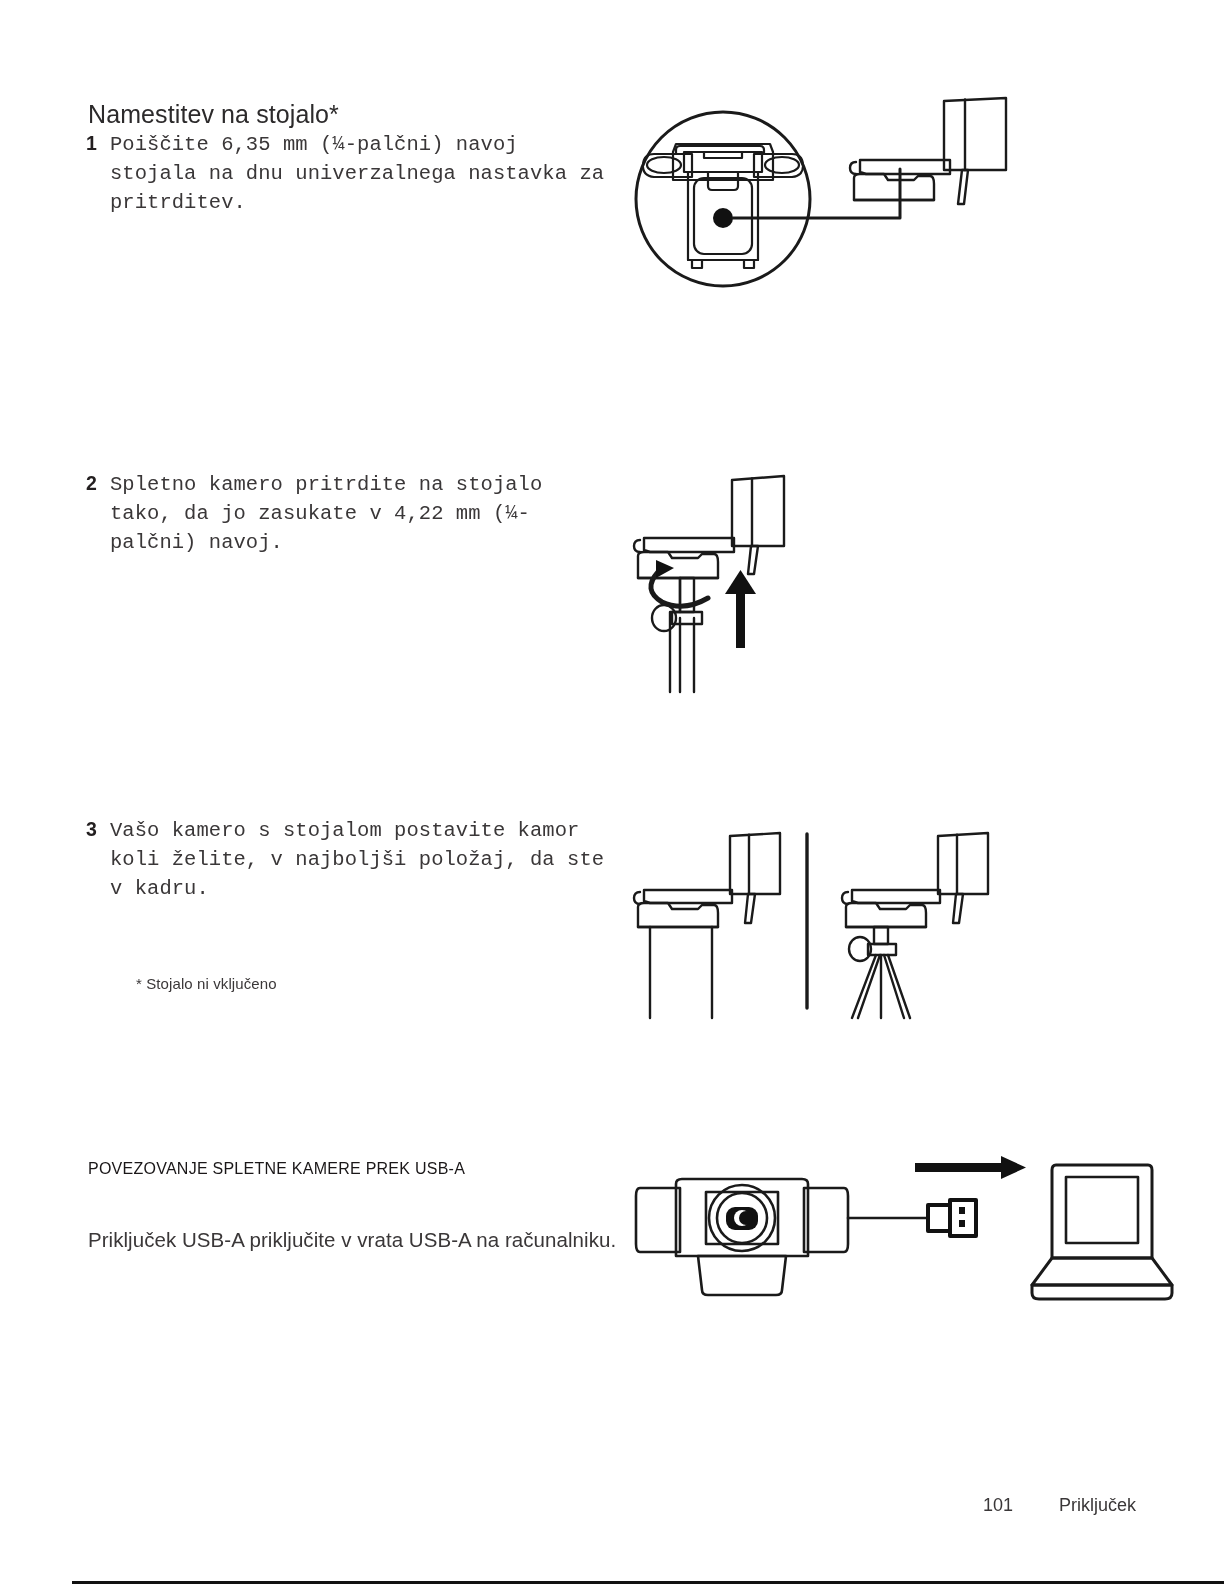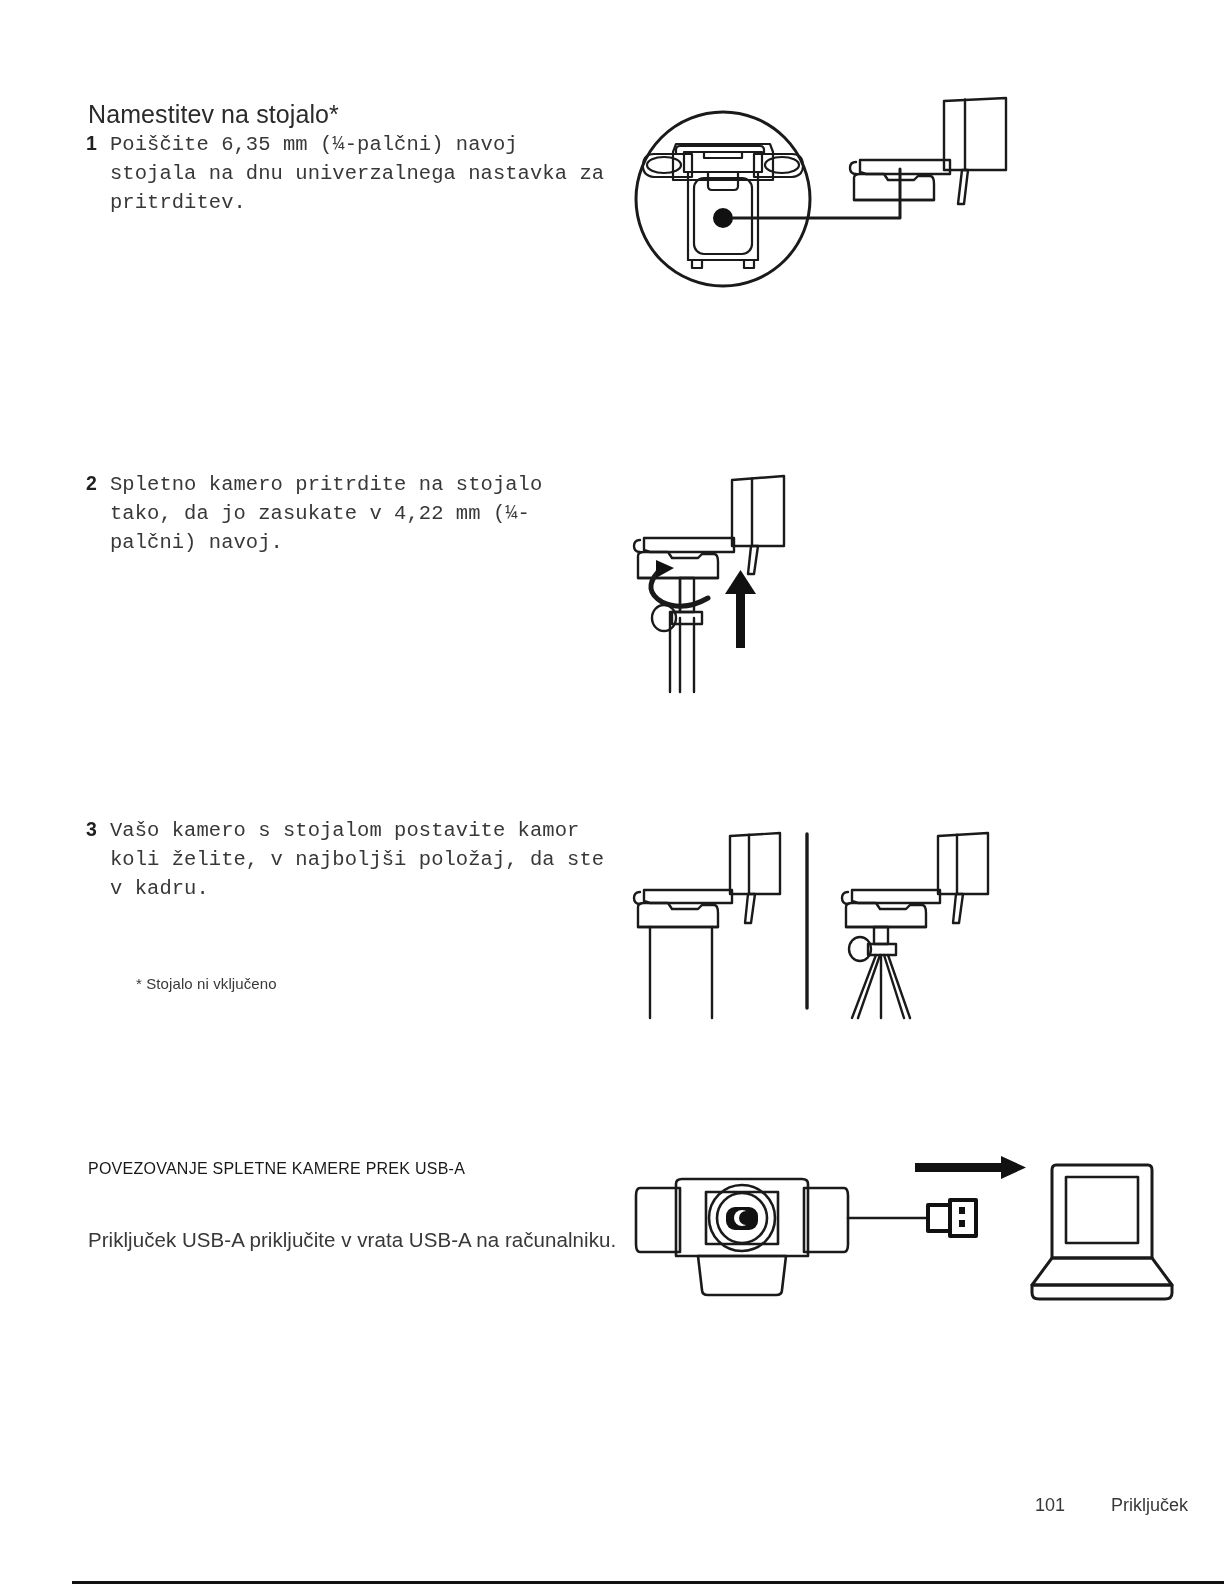--- a/index.html
+++ b/index.html
@@ -82,21 +82,21 @@
 
   
   .footer {
     position: absolute;
     left: 0;
     right: 0;
     bottom: 68px;
     display: flex;
     justify-content: flex-end;
     align-items: baseline;
-    padding-right: 36px;
+    padding-right: 88px;
     font-size: 18px;
     color: #3a3738;
   }
   .footer-page { margin-right: 46px; }
 
   .page-edge {
     position: absolute;
     left: 72px;
     right: 0;
     bottom: 0;

